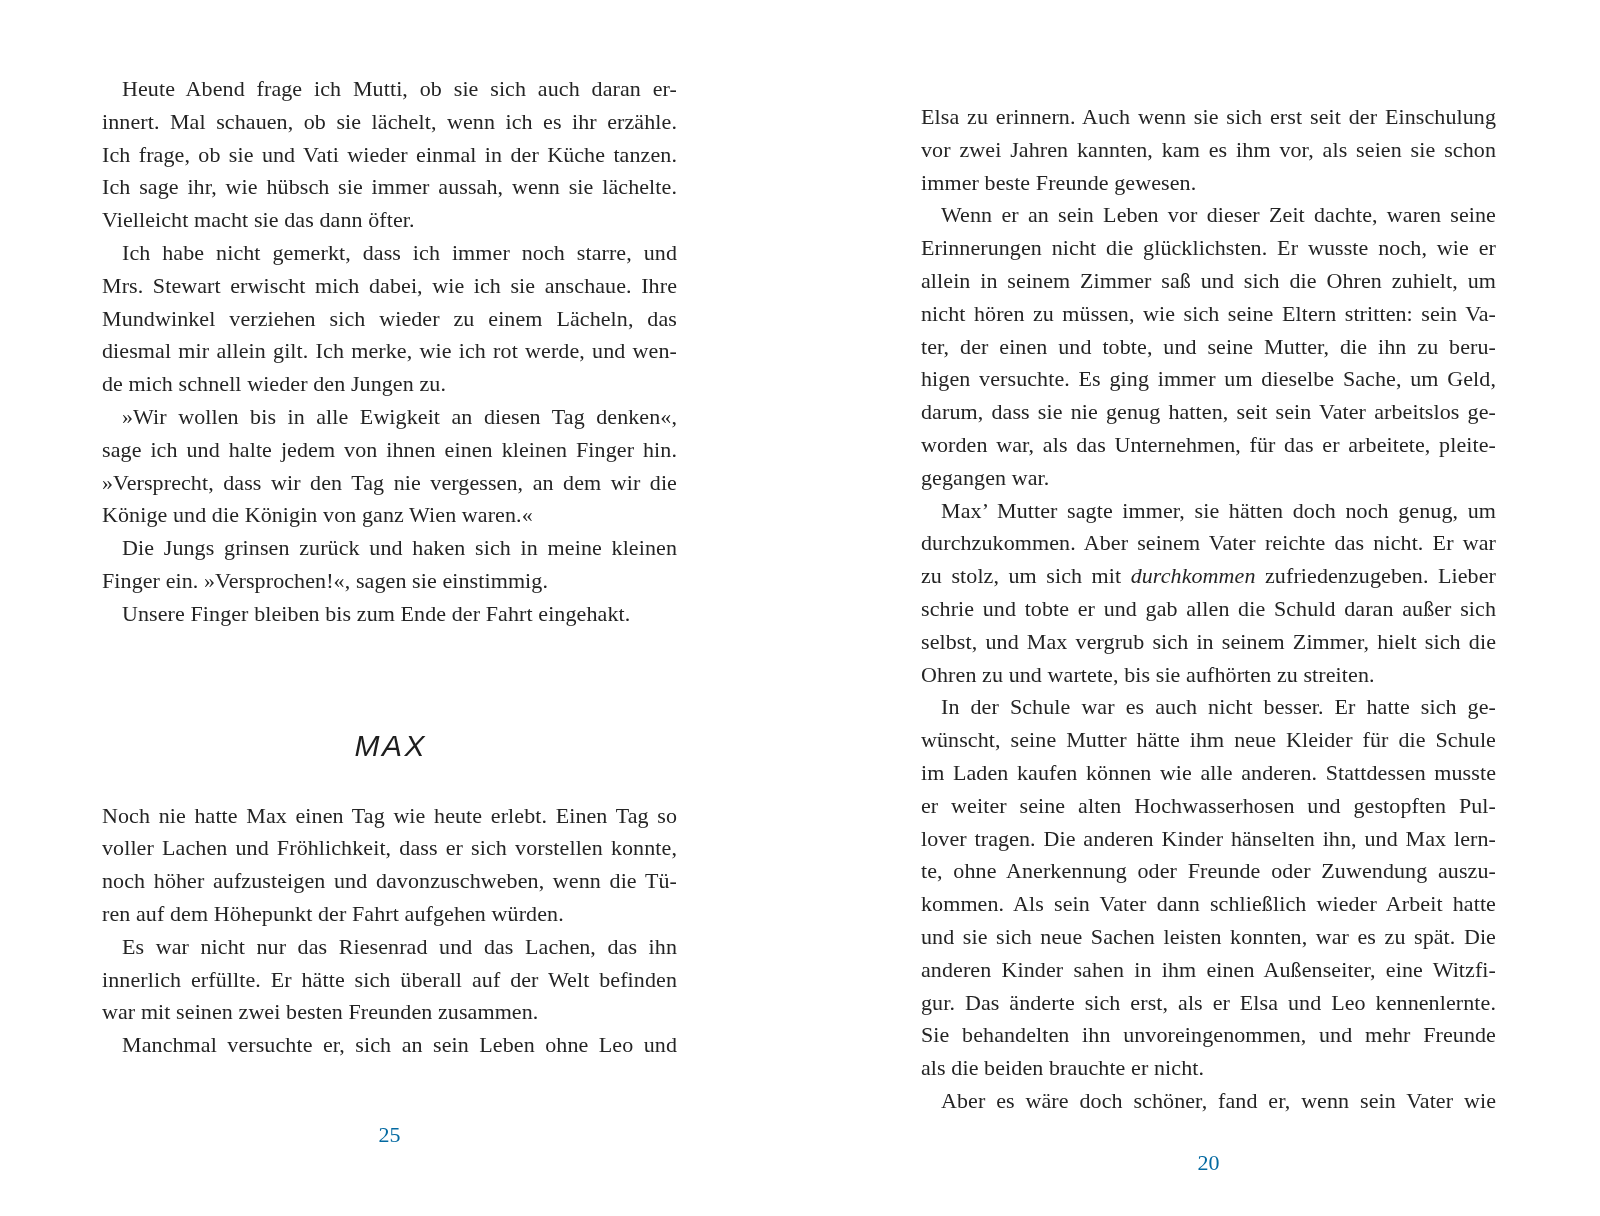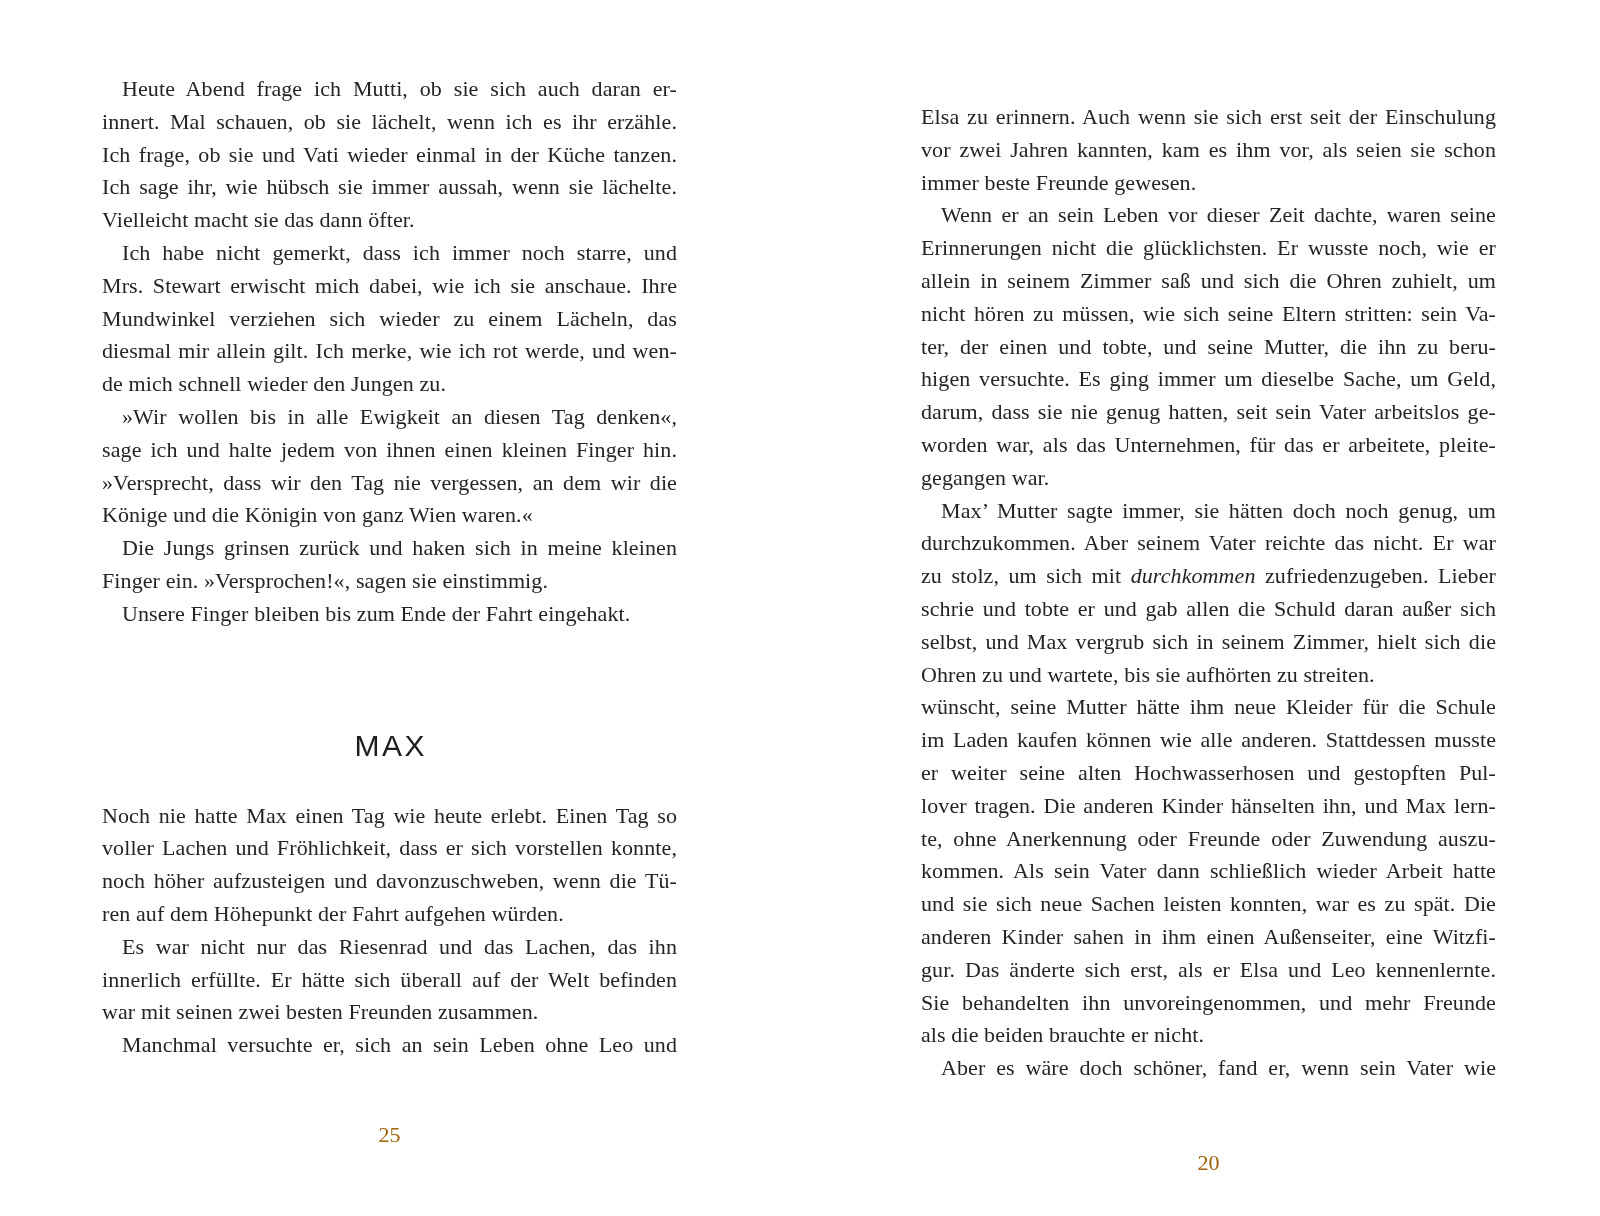--- a/index.html
+++ b/index.html
@@ -43,31 +43,32 @@
   .chapter-heading {
     font-family: "Liberation Sans", sans-serif;
     font-weight: 300;
     font-size: 30px;
     line-height: 34px;
     letter-spacing: 2.5px;
     text-indent: 2.5px;
     text-align: center;
     margin: 98px 0 37px 0;
     color: #1e1e1e;
+    font-style: italic;
   }
 
   .folio {
     position: absolute;
     top: 1046px;
     left: 0;
     width: 100%;
     text-align: center;
     font-size: 22px;
     line-height: 32.8px;
-    color: #a16207;
+    color: #0369a1;
   }
 </style>
 </head>
 <body>
 
 <div id="spread" style="background: rgb(255, 255, 255); color: rgb(36, 36, 36);">
   <div id="pages-root">
       <div class="page left">
         <div class="para">
           <div class="line fill indent">Heute Abend frage ich Mutti, ob sie sich auch daran er-</div>
@@ -132,20 +133,21 @@
         </div>
         <div class="para">
           <div class="line fill indent">Max’ Mutter sagte immer, sie hätten doch noch genug, um</div>
           <div class="line fill">durchzukommen. Aber seinem Vater reichte das nicht. Er war</div>
           <div class="line fill"><span class="">zu stolz, um sich mit </span><span class="italic">durchkommen</span><span class=""> zufriedenzugeben. Lieber</span></div>
           <div class="line fill">schrie und tobte er und gab allen die Schuld daran außer sich</div>
           <div class="line fill">selbst, und Max vergrub sich in seinem Zimmer, hielt sich die</div>
           <div class="line">Ohren zu und wartete, bis sie aufhörten zu streiten.</div>
         </div>
         <div class="para">
+          <div class="line fill indent">In der Schule war es auch nicht besser. Er hatte sich ge-</div>
           <div class="line fill">wünscht, seine Mutter hätte ihm neue Kleider für die Schule</div>
           <div class="line fill">im Laden kaufen können wie alle anderen. Stattdessen musste</div>
           <div class="line fill">er weiter seine alten Hochwasserhosen und gestopften Pul-</div>
           <div class="line fill">lover tragen. Die anderen Kinder hänselten ihn, und Max lern-</div>
           <div class="line fill">te, ohne Anerkennung oder Freunde oder Zuwendung auszu-</div>
           <div class="line fill">kommen. Als sein Vater dann schließlich wieder Arbeit hatte</div>
           <div class="line fill">und sie sich neue Sachen leisten konnten, war es zu spät. Die</div>
           <div class="line fill">anderen Kinder sahen in ihm einen Außenseiter, eine Witzfi-</div>
           <div class="line fill">gur. Das änderte sich erst, als er Elsa und Leo kennenlernte.</div>
           <div class="line fill">Sie behandelten ihn unvoreingenommen, und mehr Freunde</div>

